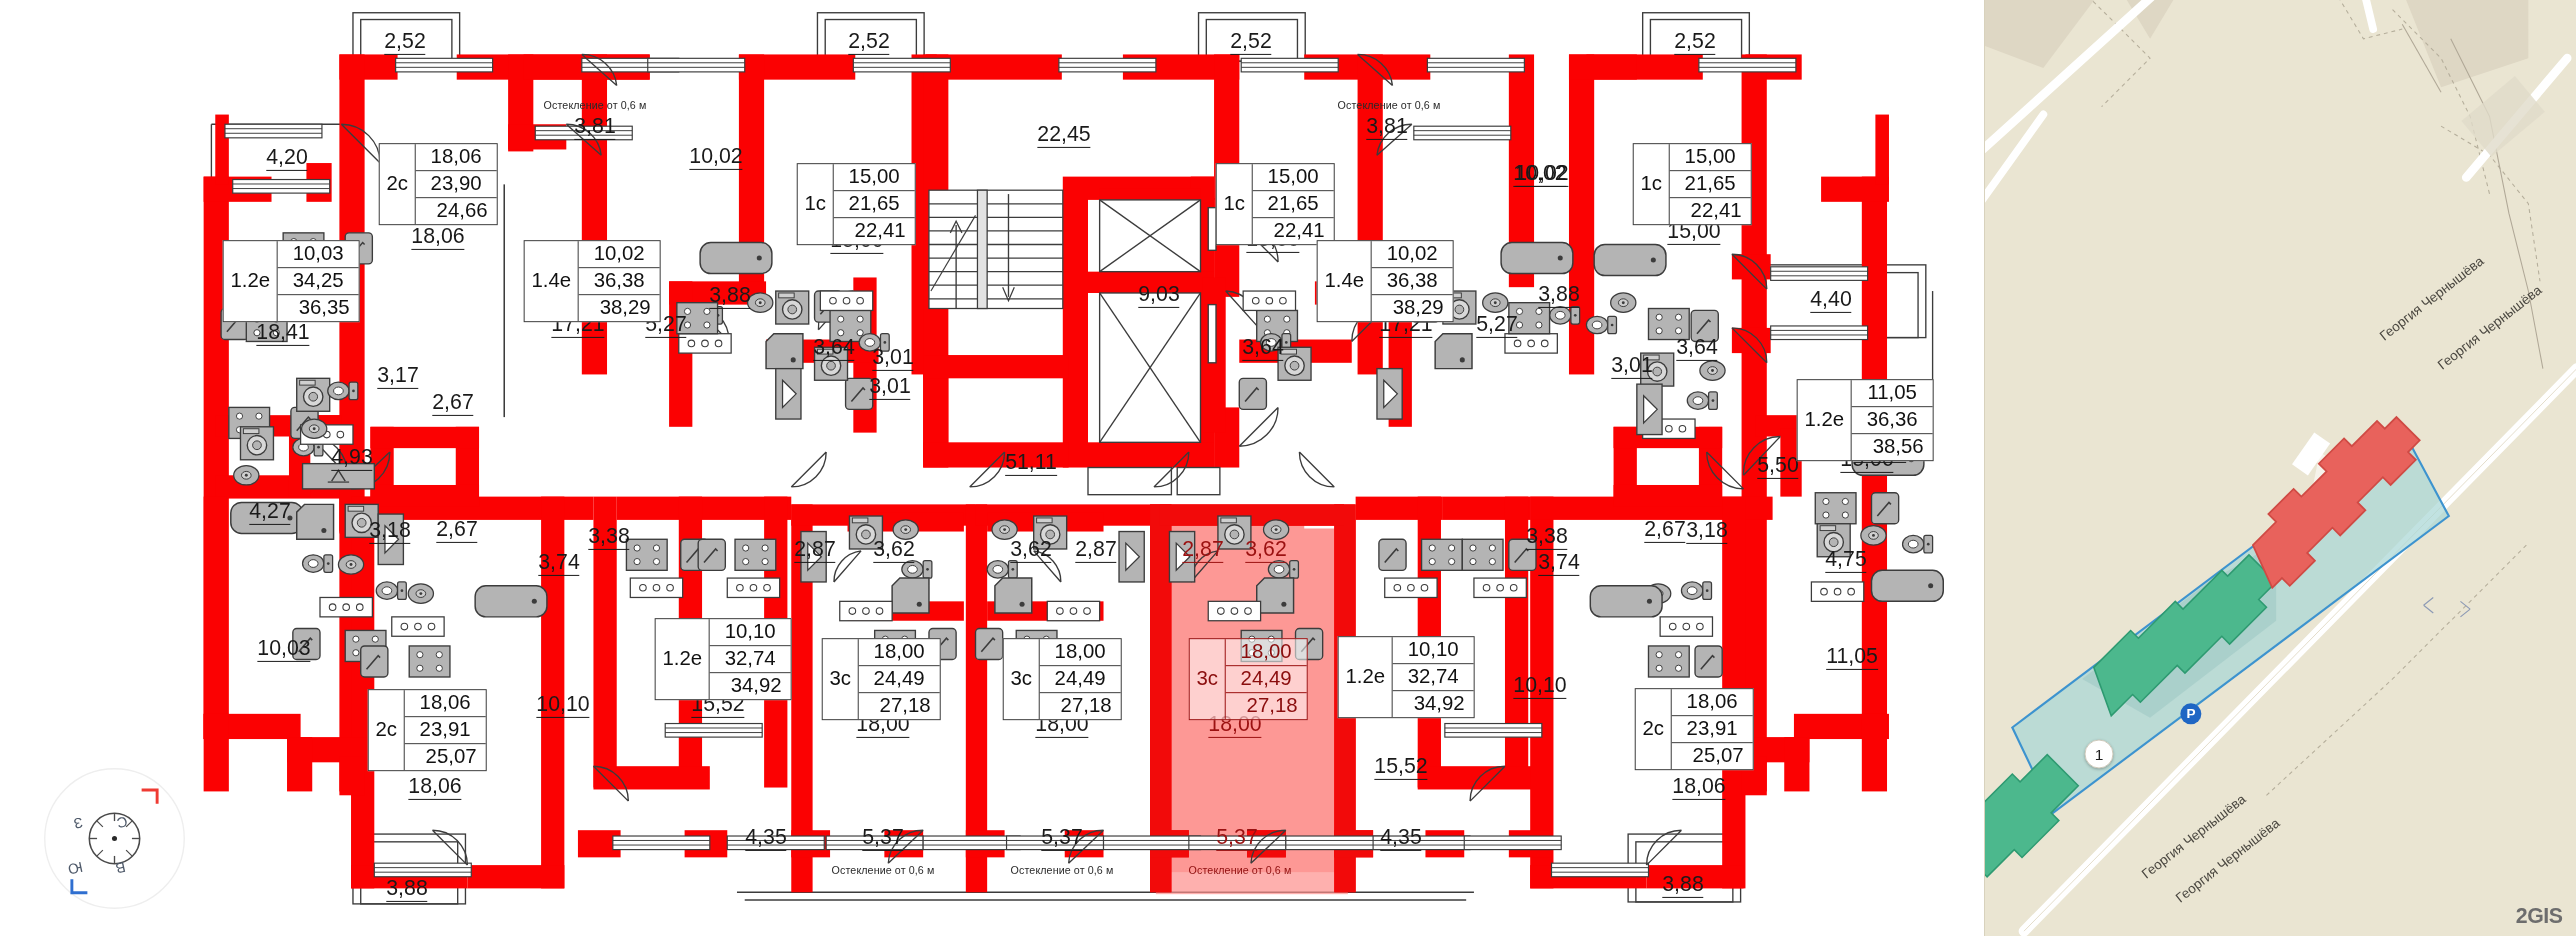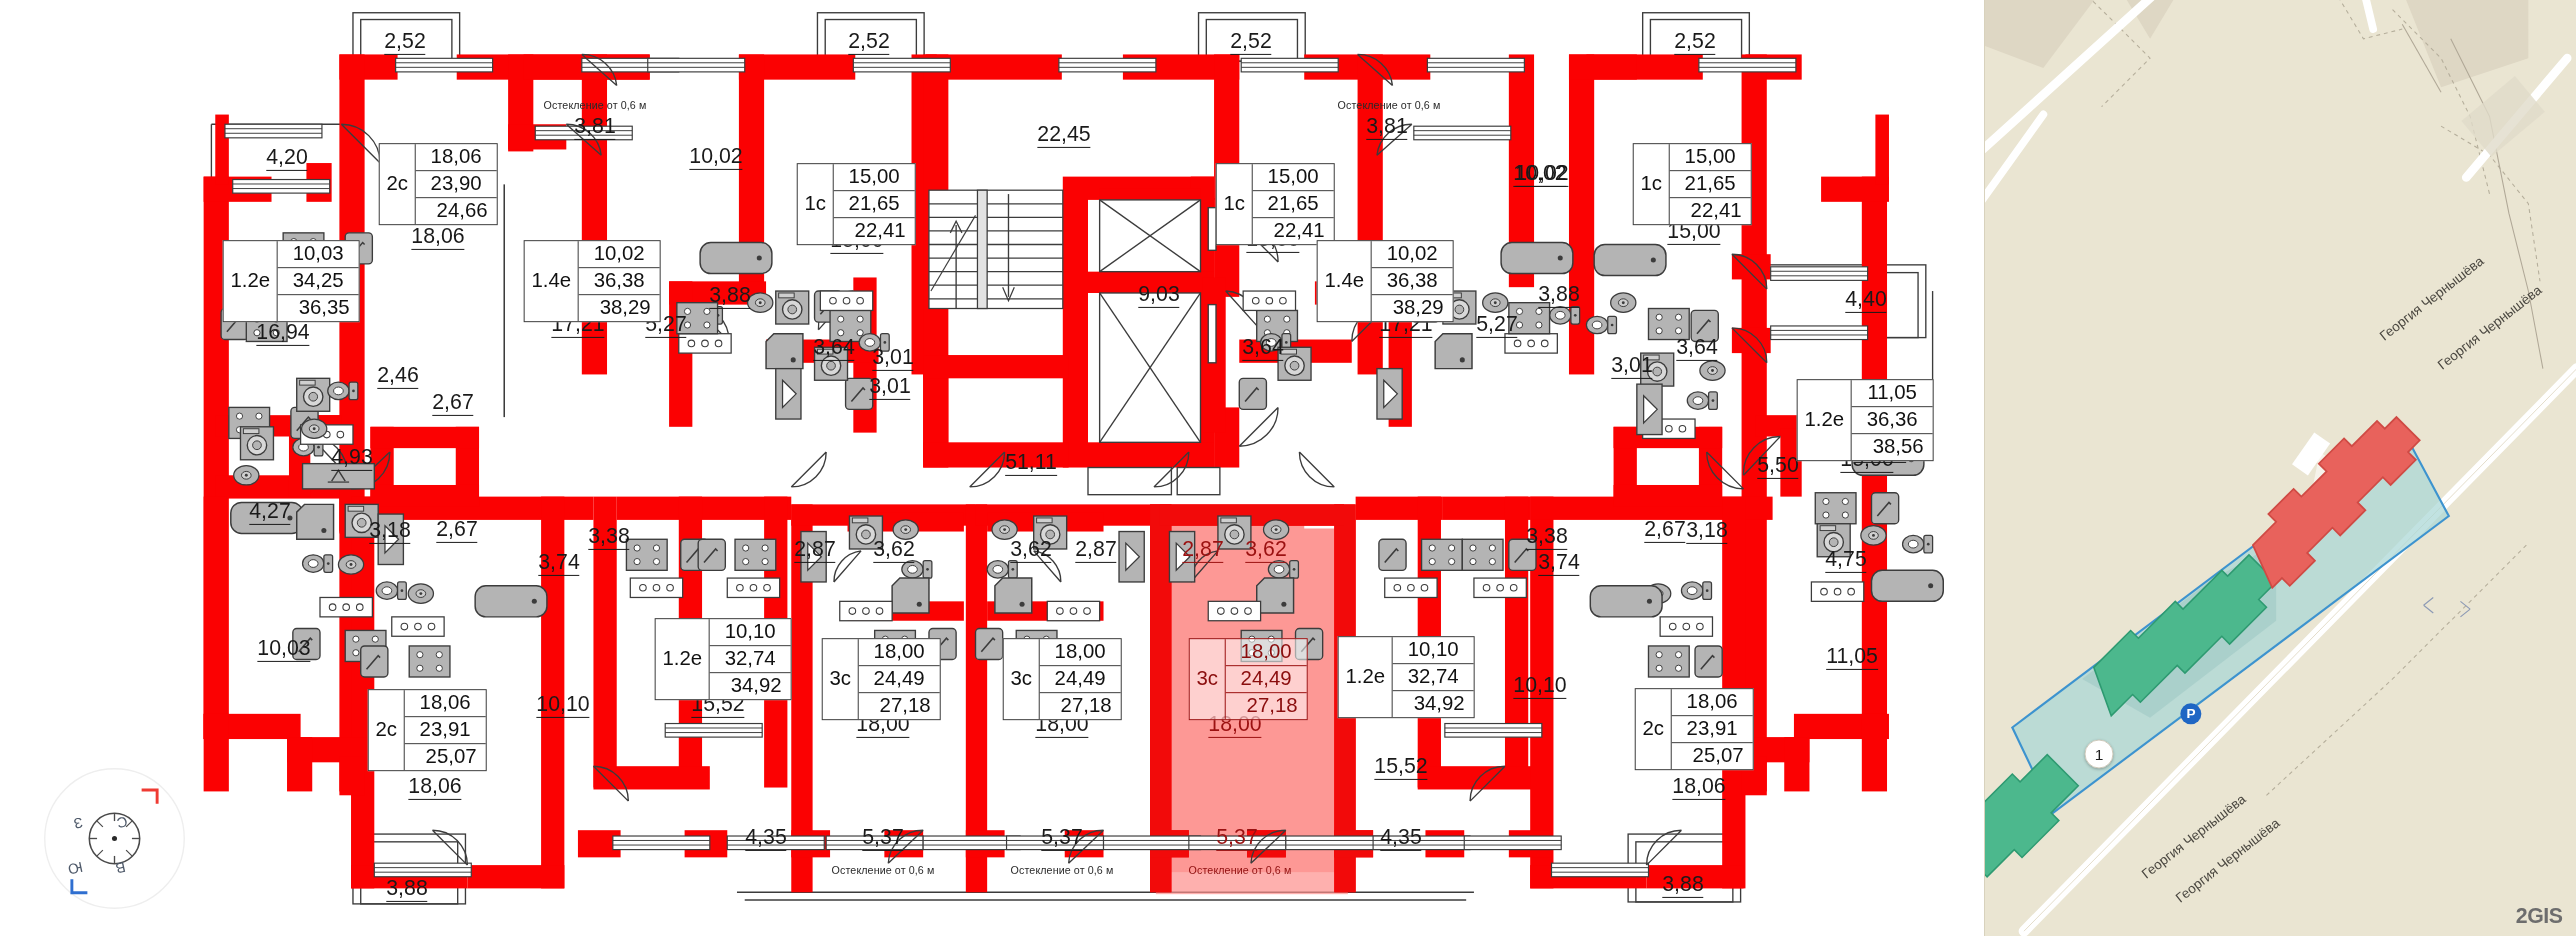--- a/index.html
+++ b/index.html
@@ -625,35 +625,35 @@
         <div class="lbl room" style="left: 287px; top: 159px;">4,20</div>
         <div class="lbl room" style="left: 595px; top: 128px;">3,81</div>
         <div class="lbl room" style="left: 716px; top: 158px;">10,02</div>
         <div class="lbl room" style="left: 1064px; top: 136px;">22,45</div>
         <div class="lbl room" style="left: 1387px; top: 128px;">3,81</div>
         <div class="lbl room" style="left: 1542px; top: 175px;">10,02</div>
         <div class="lbl room" style="left: 857px; top: 242px;">15,00</div>
         <div class="lbl room" style="left: 1273px; top: 241px;">15,00</div>
         <div class="lbl room" style="left: 1694px; top: 233px;">15,00</div>
         <div class="lbl room" style="left: 1159px; top: 296px;">9,03</div>
-        <div class="lbl room" style="left: 283px; top: 334px;">16,94</div>
+        <div class="lbl room" style="left: 283px; top: 334px;">18,41</div>
         <div class="lbl room" style="left: 578px; top: 326px;">17,21</div>
         <div class="lbl room" style="left: 666px; top: 326px;">5,27</div>
         <div class="lbl room" style="left: 730px; top: 297px;">3,88</div>
         <div class="lbl room" style="left: 834px; top: 349px;">3,64</div>
         <div class="lbl room" style="left: 893px; top: 359px;">3,01</div>
         <div class="lbl room" style="left: 1263px; top: 349px;">3,64</div>
         <div class="lbl room" style="left: 1632px; top: 367px;">3,01</div>
         <div class="lbl room" style="left: 1697px; top: 349px;">3,64</div>
         <div class="lbl room" style="left: 1559px; top: 296px;">3,88</div>
         <div class="lbl room" style="left: 1497px; top: 326px;">5,27</div>
         <div class="lbl room" style="left: 1406px; top: 326px;">17,21</div>
         <div class="lbl room" style="left: 1540px; top: 175px;">10,02</div>
-        <div class="lbl room" style="left: 1831px; top: 301px; margin-left: 35px;">4,40</div>
-        <div class="lbl room" style="left: 398px; top: 377px;">2,46</div>
+        <div class="lbl room" style="left: 1831px; top: 301px;">4,40</div>
+        <div class="lbl room" style="left: 398px; top: 377px;">3,17</div>
         <div class="lbl room" style="left: 890px; top: 388px;">3,01</div>
         <div class="lbl room" style="left: 453px; top: 404px;">2,67</div>
         <div class="lbl room" style="left: 352px; top: 459px;">4,93</div>
         <div class="lbl room" style="left: 1031px; top: 464px;">51,11</div>
         <div class="lbl room" style="left: 1778px; top: 467px;">5,50</div>
         <div class="lbl room" style="left: 270px; top: 513px;">4,27</div>
         <div class="lbl room" style="left: 457px; top: 531px;">2,67</div>
         <div class="lbl room" style="left: 609px; top: 538px;">3,38</div>
         <div class="lbl room" style="left: 815px; top: 551px;">2,87</div>
         <div class="lbl room" style="left: 894px; top: 551px;">3,62</div>

